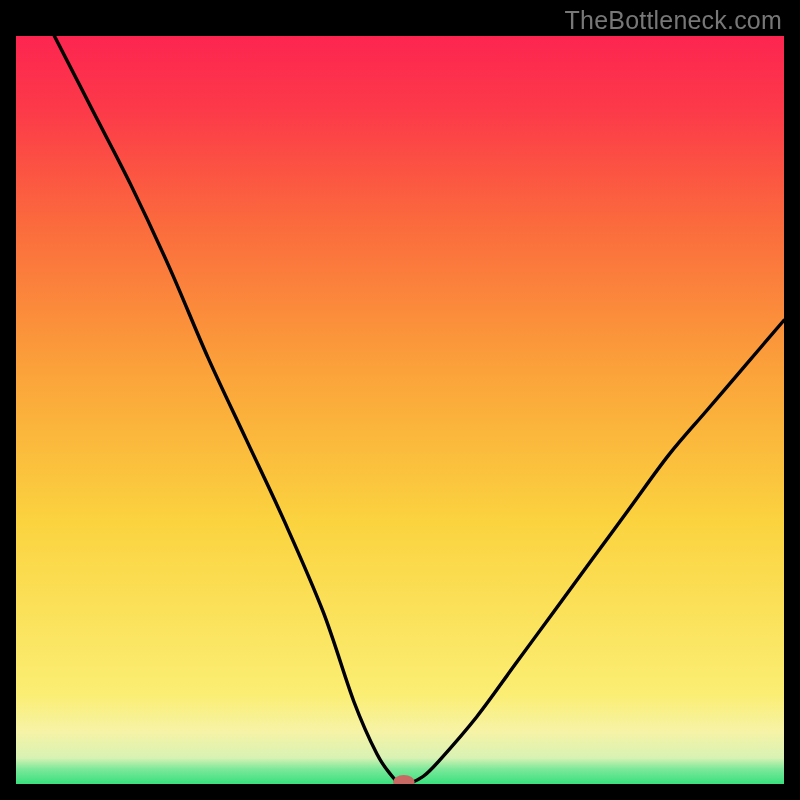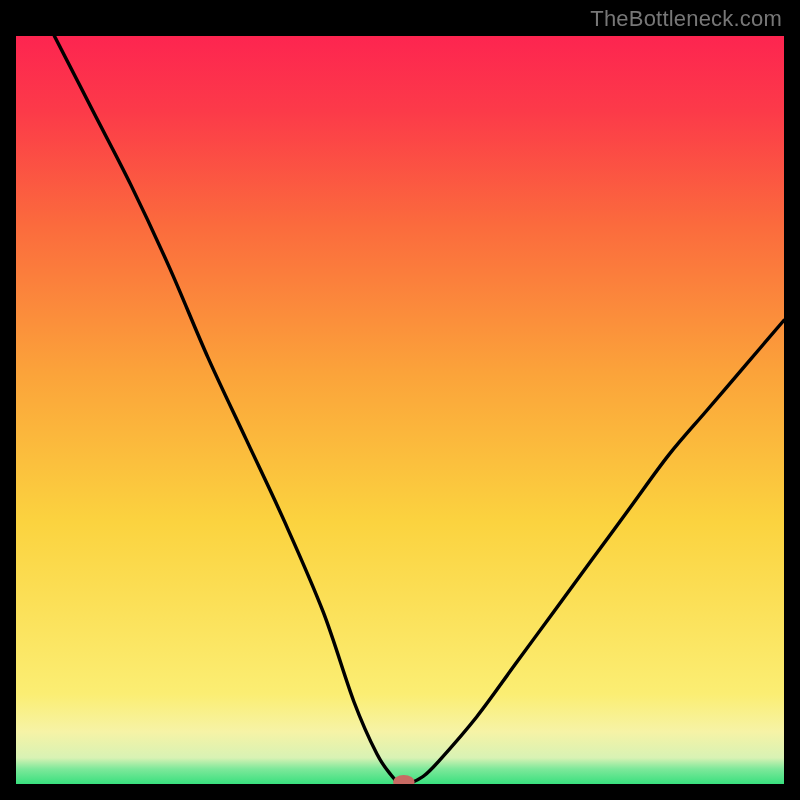--- a/index.html
+++ b/index.html
@@ -24,21 +24,21 @@
     left: 0;
     top: 0;
     width: 768px;
     height: 748px;
   }
   .watermark {
     position: absolute;
     top: 6px;
     right: 18px;
     color: #777;
-    font-size: 22px;
+    font-size: 25px;
     font-weight: 500;
     letter-spacing: 0.2px;
   }
 </style>
 </head>
 <body>
 
 <div class="watermark">TheBottleneck.com</div>
 
 <div class="frame">

